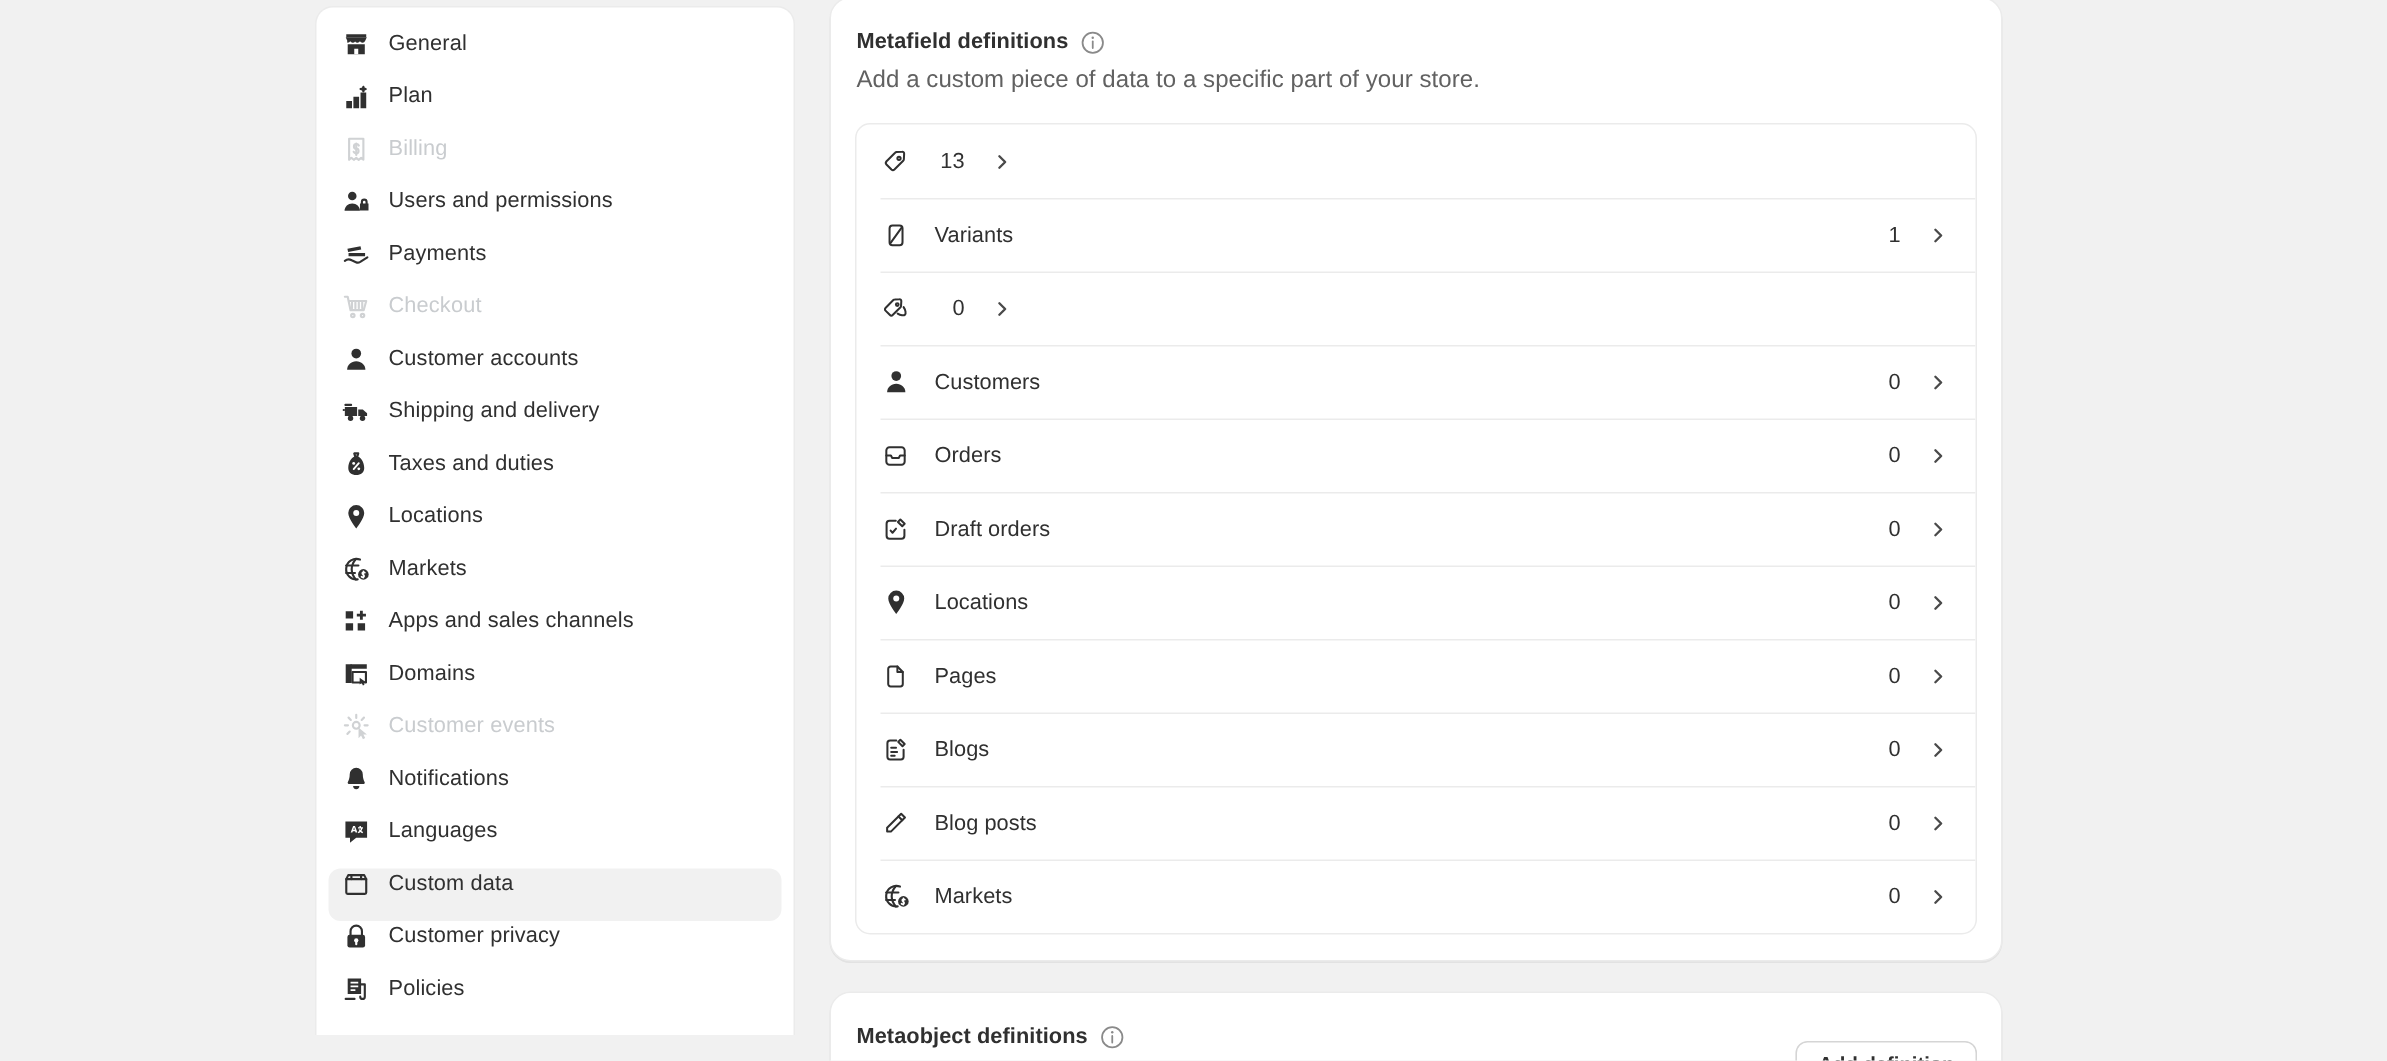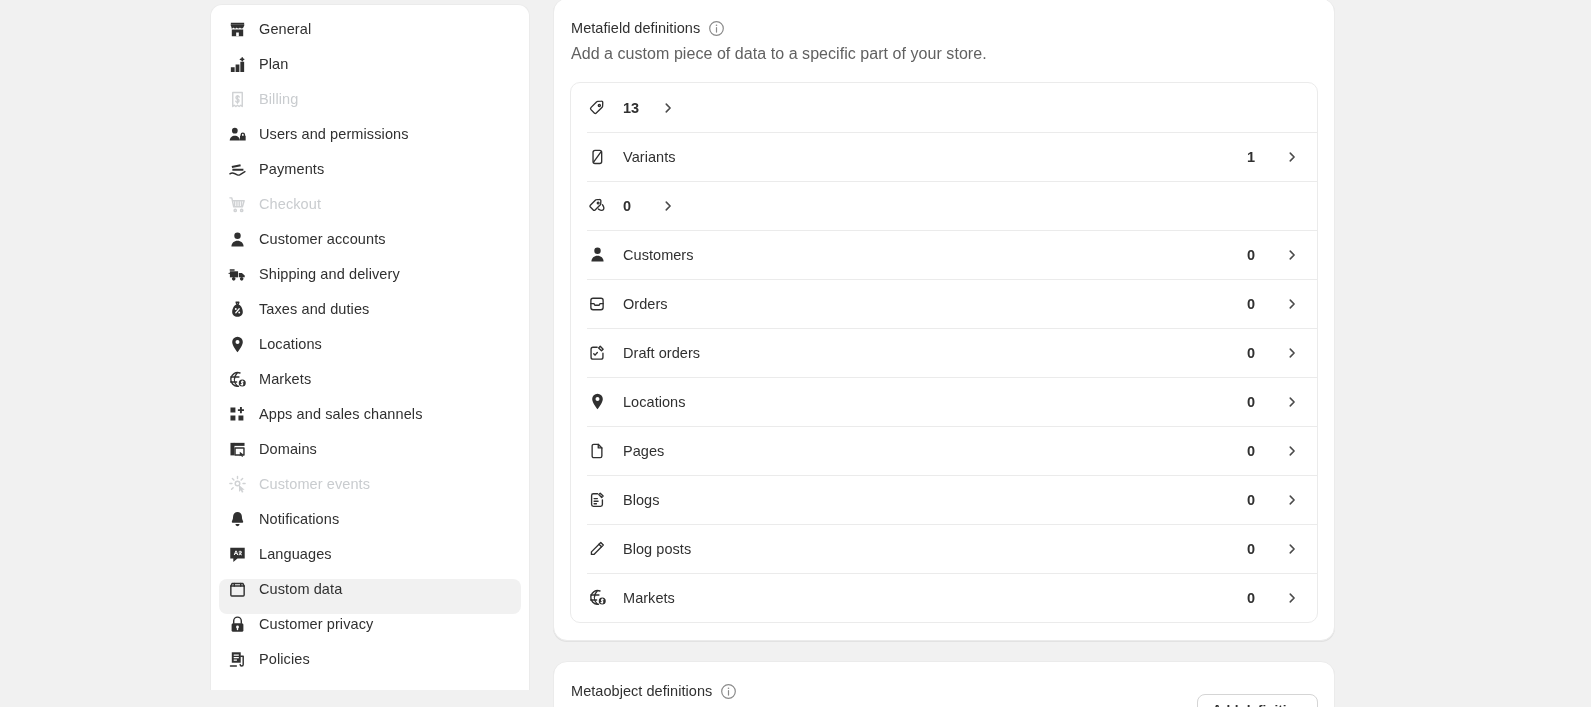--- a/index.html
+++ b/index.html
@@ -78,21 +78,21 @@
   .card.second { margin-top: 20px; padding-bottom: 16px; }
 
   .card-title-row {
     display: flex;
     align-items: center;
     gap: 8px;
     padding: 3px 1px 0 1px;
   }
   .card-title {
     font-size: 14.5px;
-    font-weight: normal;
+    font-weight: bold;
     color: #303030;
     line-height: 20px;
     letter-spacing: 0.05px;
   }
   .info-icon { width: 17px; height: 17px; display: block; color: #8a8a8a; flex: 0 0 17px; }
   .card-sub {
     font-size: 16px;
     color: #616161;
     line-height: 20px;
     padding: 6px 1px 0 1px;
@@ -132,23 +132,23 @@
     font-size: 14.5px;
     color: #303030;
     line-height: 20px;
     letter-spacing: 0.05px;
     flex: 1 1 auto;
   }
   .row-count {
     font-size: 14.5px;
     color: #303030;
     line-height: 20px;
+    text-align: right;
     min-width: 20px;
     margin-right: 18px;
-    font-weight: bold;
   }
   .chev { width: 14px; height: 14px; color: #4a4a4a; display: block; }
 
   .second-head {
     display: flex;
     align-items: flex-start;
     justify-content: space-between;
   }
   .add-btn {
     border: 1px solid #d5d5d5;

